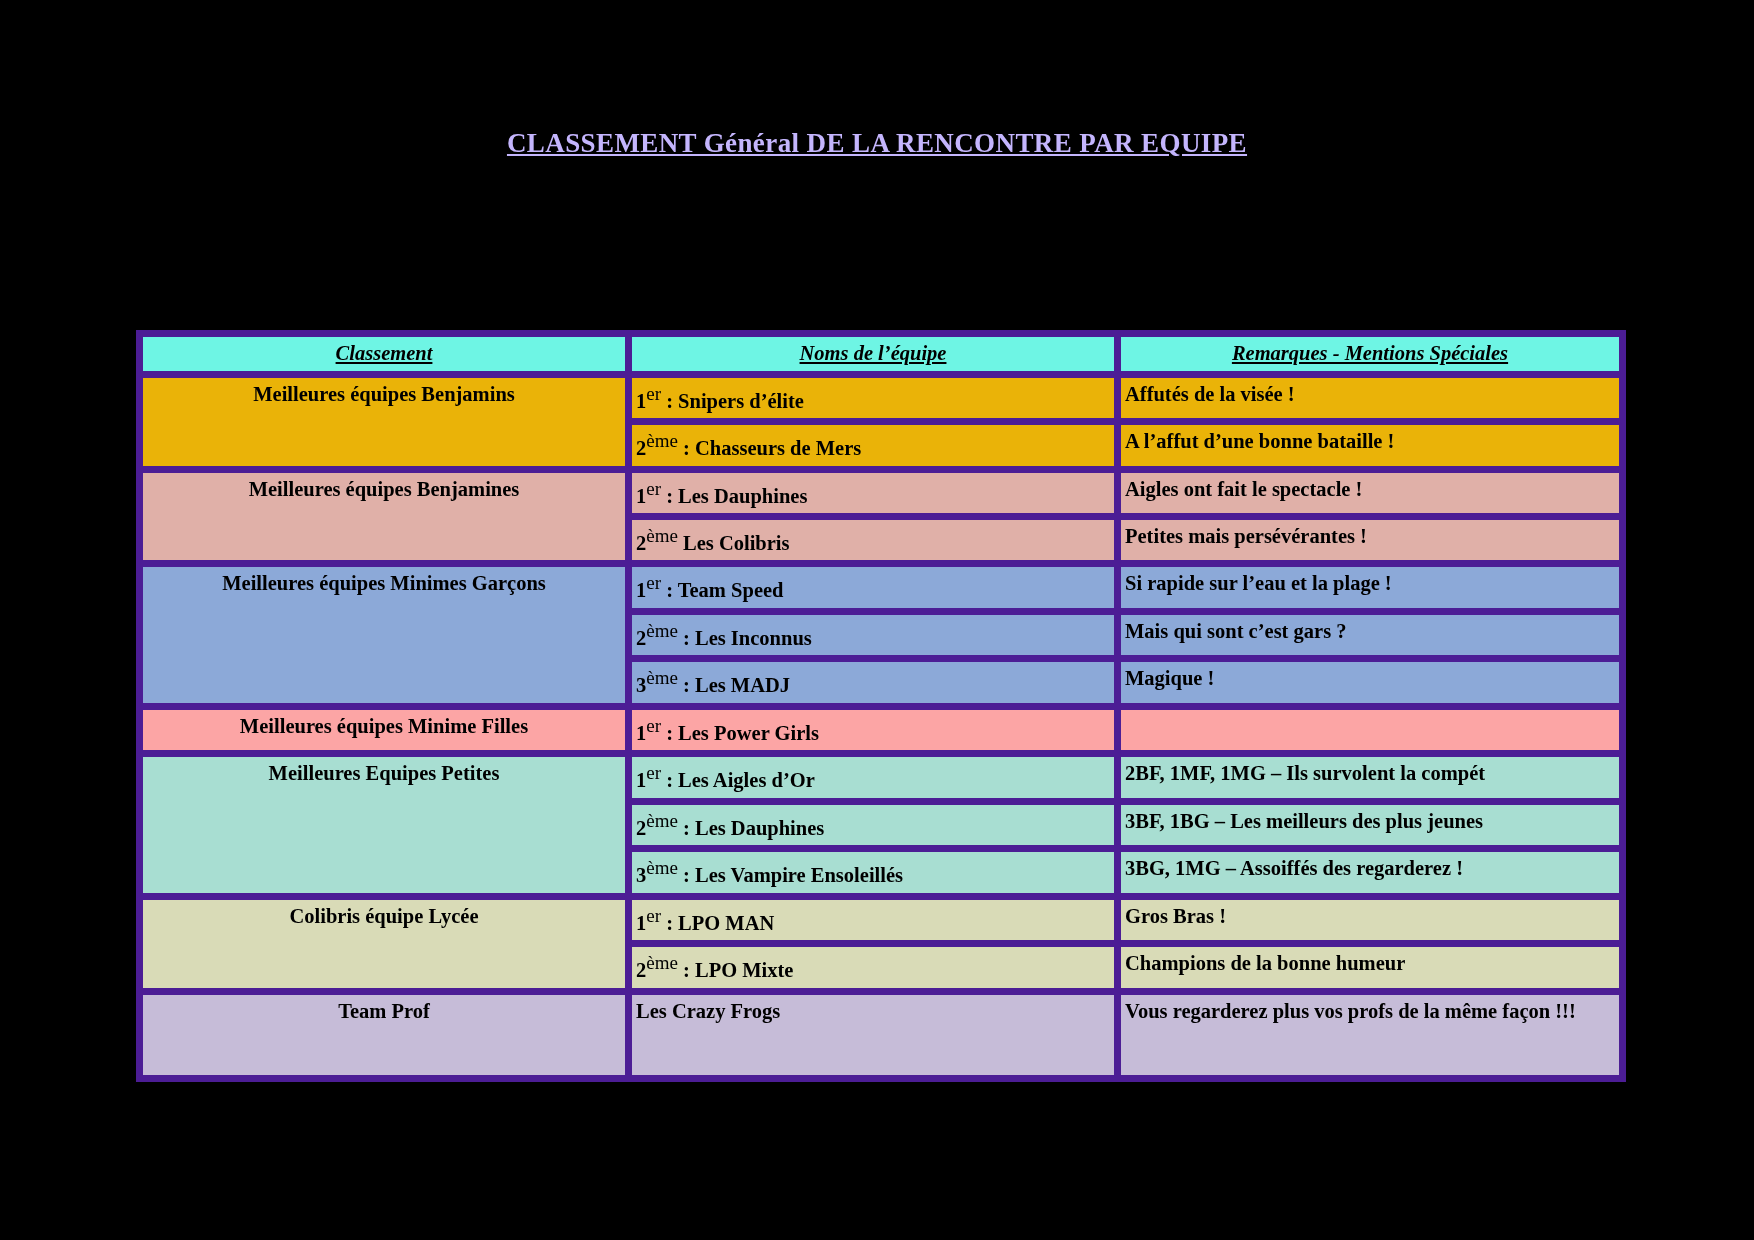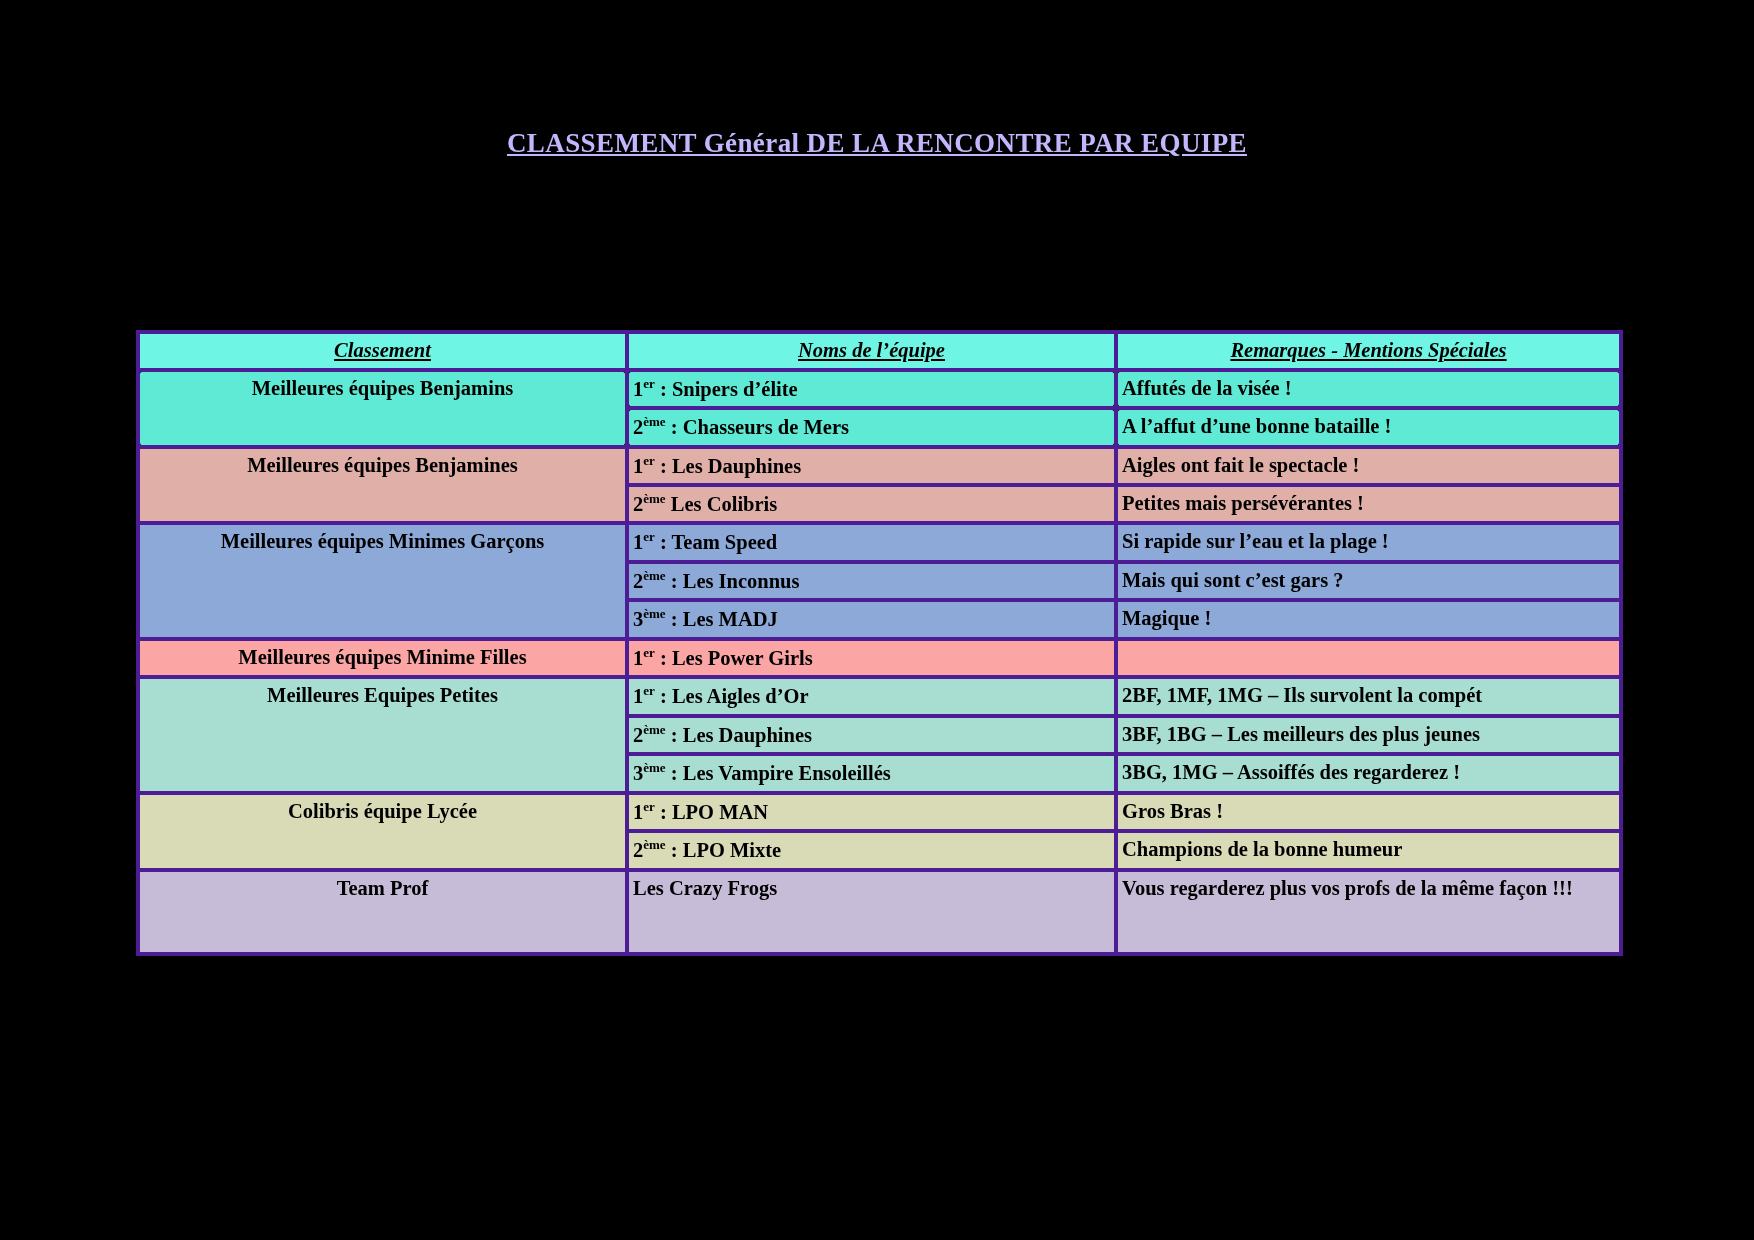--- a/index.html
+++ b/index.html
@@ -48,21 +48,21 @@
     left: 136px;
     top: 330px;
     width: 1483px;
   }
   table.rank {
     border-collapse: collapse;
     width: 1483px;
     table-layout: fixed;
   }
   table.rank td, table.rank th {
-    border: 4px solid #4c1d95;
+    border: 7px solid #4c1d95;
     padding: 4px 4px;
     vertical-align: top;
     font-size: 20.5px;
     font-weight: bold;
     color: #000000;
     line-height: 1.25;
     margin-top: 14px;
   }
   col.c1 { width: 489px; }
   col.c2 { width: 489px; }
@@ -79,26 +79,26 @@
   }
   td.cat {
     text-align: center;
     vertical-align: top;
     padding-top: 6px;
   }
   td.team, td.note {
     text-align: left;
   }
   .sup {
-    font-size: 13px;
+    font-size: 19px;
     vertical-align: super;
-    font-weight: bold;
+    font-weight: normal;
   }
   
-  .bg-yellow  { background: #5eead4; border-radius: 9px; }
+  .bg-yellow  { background: #eab308; border-radius: 9px; }
   .bg-rose    { background: #E0B0A8; }
   .bg-blue    { background: #8CA9D8; }
   .bg-magenta { background: #fca5a5; }
   .bg-teal    { background: #A8DED2; }
   .bg-olive   { background: #D9DBB7; }
   .bg-lilac   { background: #C6BCD8; }
 
   td.tall { height: 72px; }
   td.justify { text-align: justify; }
 </style>

